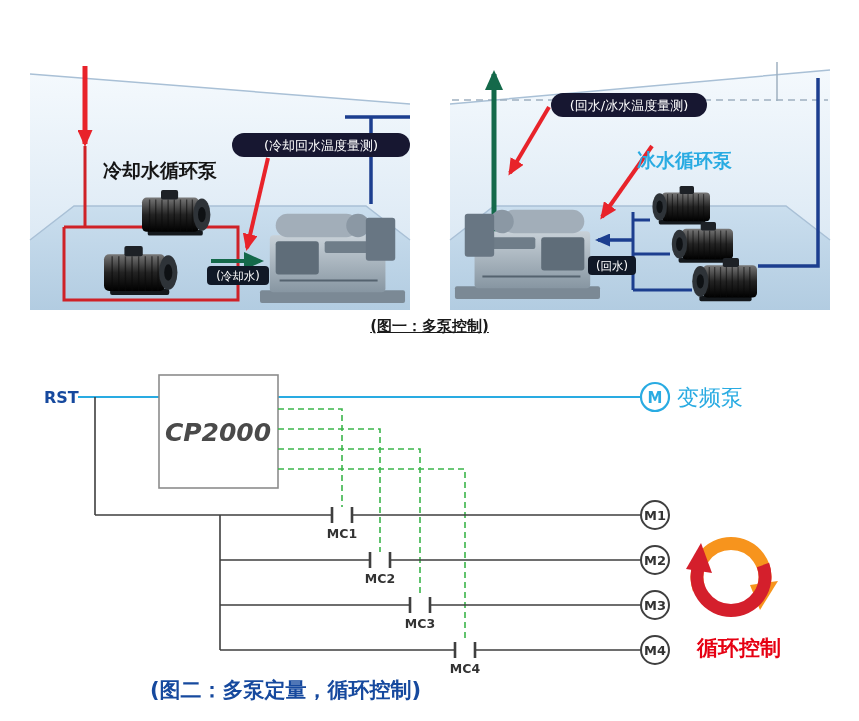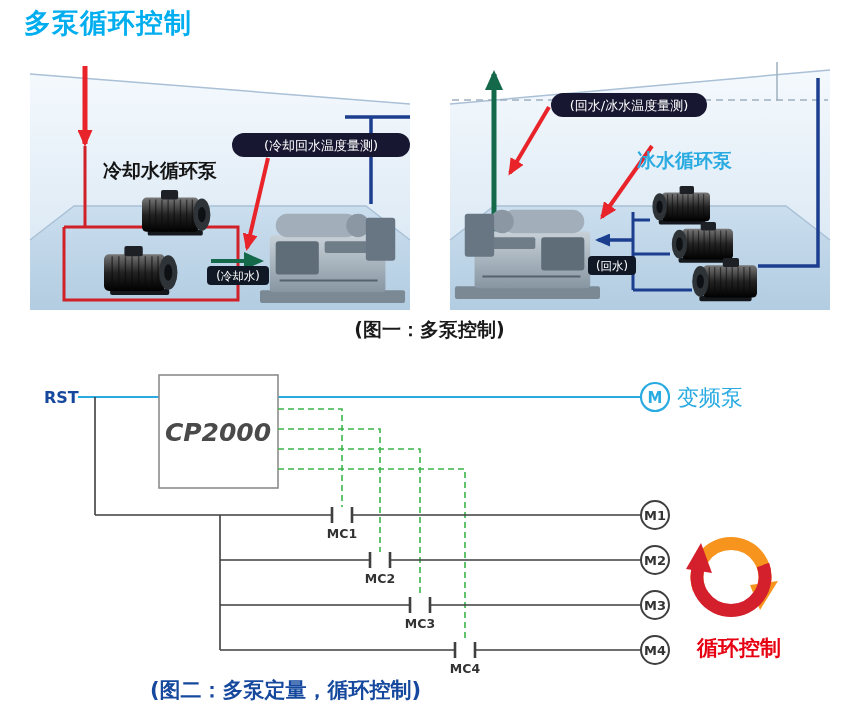--- a/index.html
+++ b/index.html
@@ -2,21 +2,21 @@
 <html><head>
 <meta charset="utf-8">
 <style>
   *{margin:0;padding:0;box-sizing:border-box;}
   body{background:#ffffff;}
   .canvas{position:relative;width:859px;height:721px;background:#fff;
           font-family:"DejaVu Sans",sans-serif;overflow:hidden;}
   .page-title{position:absolute;left:24px;top:5px;font-size:27px;font-weight:bold;
               color:#00aeef;letter-spacing:1px;}
   .fig1-caption{position:absolute;left:0;top:317px;width:859px;text-align:center;
-                font-size:19px;font-weight:bold;color:#1a1a1a;}
+                font-size:15px;font-weight:bold;color:#1a1a1a;text-decoration:underline;}
   .fig2-caption{position:absolute;left:150px;top:676px;width:640px;text-align:left;
                 font-size:21px;font-weight:bold;color:#16499e;}
   svg.diagram{position:absolute;left:0;top:0;}
   
   .t-rst{font:bold 16px "DejaVu Sans",sans-serif;fill:#16499e;}
   .t-cp{font:italic bold 25px "DejaVu Sans",sans-serif;fill:#4a4a4a;text-anchor:middle;}
   .t-m{font:bold 15px "DejaVu Sans",sans-serif;fill:#29abe2;text-anchor:middle;}
   .t-vfd{font:22px "DejaVu Sans",sans-serif;fill:#29abe2;}
   .t-mn{font:bold 13px "DejaVu Sans",sans-serif;fill:#333;text-anchor:middle;}
   .t-mc{font:bold 12.5px "DejaVu Sans",sans-serif;fill:#333;text-anchor:middle;}
@@ -24,21 +24,20 @@
   .t-pumpL{font:bold 19px "DejaVu Sans",sans-serif;fill:#151515;}
   .t-pumpR{font:bold 19px "DejaVu Sans",sans-serif;fill:#29abe2;}
   .t-sensor{font:13px "DejaVu Sans",sans-serif;fill:#fff;text-anchor:middle;}
   .t-pipe{font:11.5px "DejaVu Sans",sans-serif;fill:#fff;text-anchor:middle;}
 </style>
 </head>
 <body>
 
 <div class="canvas">
 
-  <div class="page-title">多泵循环控制</div>
 
   <svg class="diagram" width="859" height="721" viewBox="0 0 859 721">
     <defs>
       <linearGradient id="gWall" x1="0" y1="0" x2="0" y2="1">
         <stop offset="0" stop-color="#f4f9fd"></stop>
           <stop offset="1" stop-color="#d3e3f1"></stop>
       </linearGradient>
       <linearGradient id="gFloor" x1="0" y1="0" x2="0" y2="1">
         <stop offset="0" stop-color="#cadeee"></stop>
           <stop offset="1" stop-color="#b2cce1"></stop>

